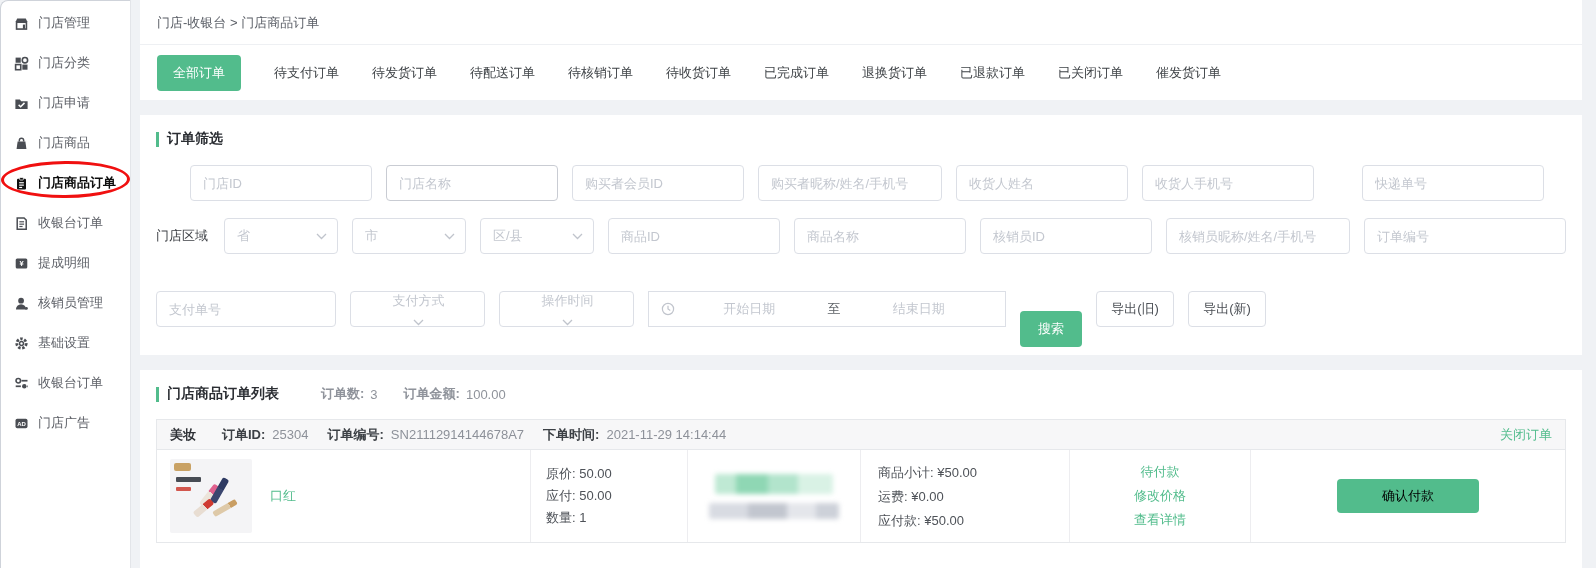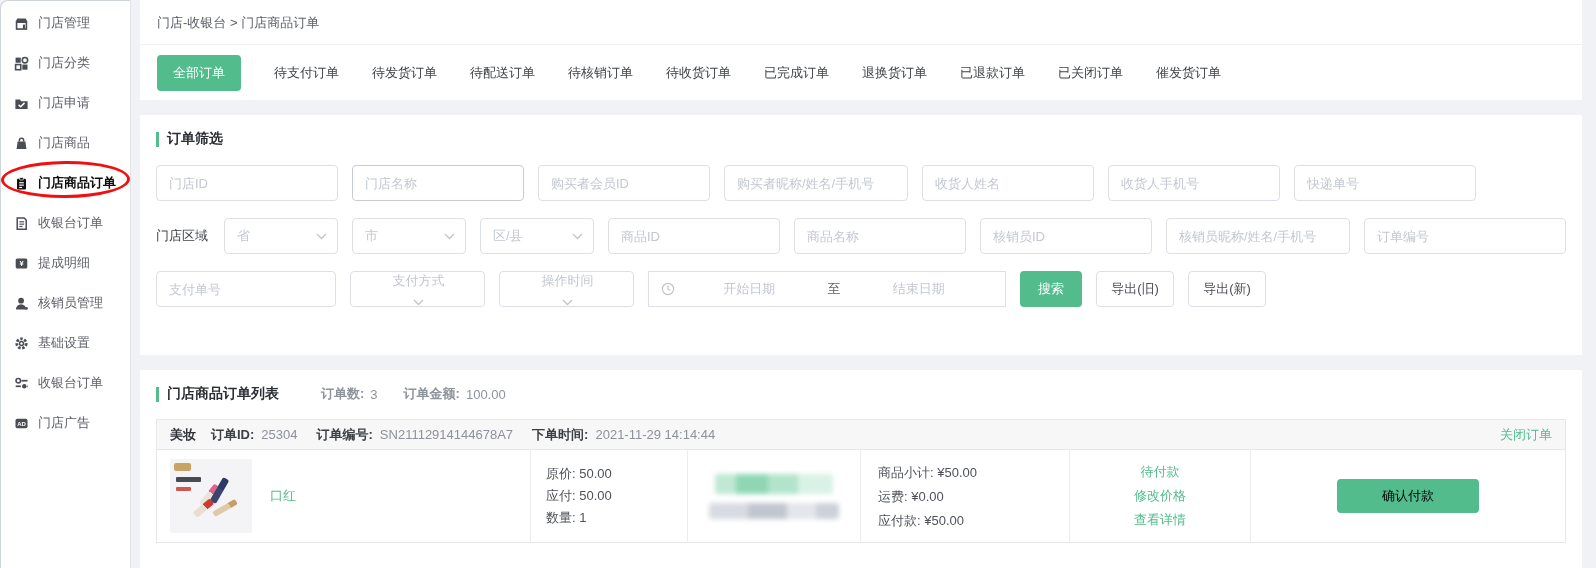--- a/index.html
+++ b/index.html
@@ -43,39 +43,39 @@
   .sec-title { display:flex; align-items:center; gap:8px;font-family:Liberation Serif, serif; }
   .sec-bar { width:3px; height:15px; background:#52bc8c; }
   .sec-text { font-weight:bold; font-size:14px; color:#2b2e33; }
   .frow { display:flex; align-items:center; margin-top:17px; gap:14px; }
   .inp {
     height:36px; border:1px solid #dcdfe6; border-radius:4px;
     padding:0 12px; font-size:13px; color:#333; background:#fff;
     font-family:inherit; outline:none;
   }
   .inp::placeholder { color:#c3c7cf; }
-  .w182 { width:182px; } .w180 { width:180px; } .w172 { width:172px; }
+  .w182 { width:182px;margin-left:34px; } .w180 { width:180px; } .w172 { width:172px; }
   .w184 { width:184px; } .w135 { width:135px;flex-direction:column; } .grow { flex:1; }
   .hover-border { border-color:#c9ccd3; }
   .rowlabel { color:#3c3f44; width:54px; flex:none; }
   .sel {
     height:36px; border:1px solid #dcdfe6; border-radius:4px; background:#fff;
     display:flex; align-items:center; justify-content:space-between;
     padding:0 10px 0 12px; color:#c3c7cf; cursor:pointer;
   }
   .sel.w120 { width:120px; }
   .datebox {
     width:358px; height:36px; border:1px solid #dcdfe6; border-radius:0;
     display:flex; align-items:center; padding:0 12px; background:#fff;
   }
   .datebox .dph { flex:1; text-align:center; color:#c3c7cf; }
   .datebox .dto { color:#5f6368; padding:0 4px; }
   .btn-search {
     width:62px; height:36px; background:#52bc8c; color:#fff; border:none;
-    border-radius:4px; font-size:13px; cursor:pointer; font-family:inherit;
+    border-radius:4px; font-size:13px; cursor:pointer; font-family:inherit;margin-top:40px;
   }
   .btn-export {
     width:78px; height:36px; background:#fff; color:#4a4e54;
     border:1px solid #dcdfe6; border-radius:4px; font-size:13px; cursor:pointer; font-family:inherit;
   }
   
   .card-list { margin-top:15px; height:230px; padding:15px 16px 0; }
   .list-head { display:flex; align-items:center; }
   .stats { display:flex; align-items:center; gap:26px; margin-left:42px; color:#8f939b; }
   .stats b { font-weight:bold; }
@@ -346,21 +346,21 @@
         <span class="stat-pair">
           <b>订单金额:</b>
           <span>100.00</span>
         </span>
       </div>
     </div>
 
     <div class="order-group">
       <div class="order-head">
         <span class="cat">美妆</span>
-        <span class="lbl" style="margin-left:2px">订单ID:</span>
+        <span class="lbl" style="margin-left:13px">订单ID:</span>
         <span class="val">25304</span>
         <span class="lbl">订单编号:</span>
         <span class="val">SN21112914144678A7</span>
         <span class="lbl">下单时间:</span>
         <span class="val">2021-11-29 14:14:44</span>
         <span class="close-link">关闭订单</span>
       </div>
 
       <div class="order-body">
         <div class="cell c-product">

